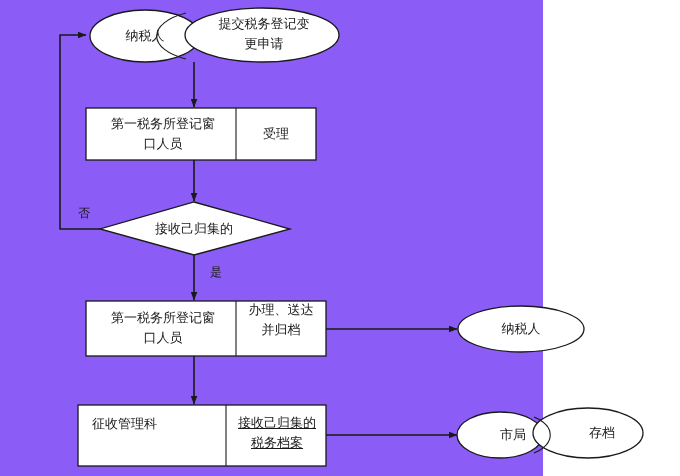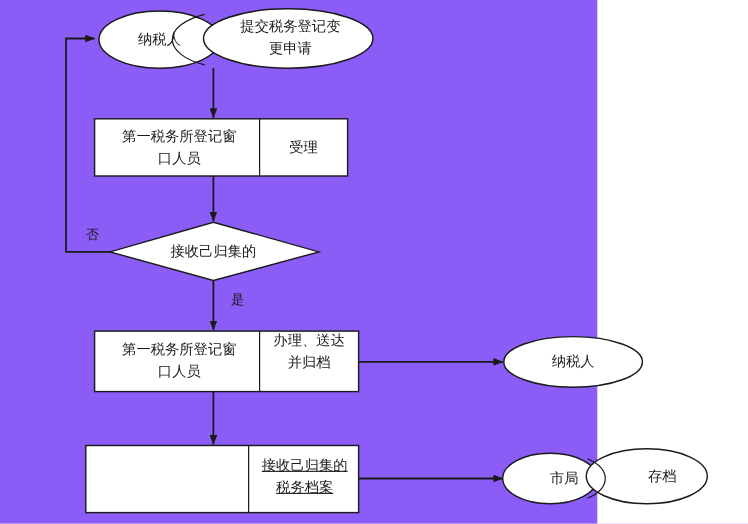--- a/index.html
+++ b/index.html
@@ -128,20 +128,21 @@
   <div class="node-text" style="left:134px; top:219px; width:120px;">接收己归集的</div>
 
   <div class="node-text" style="left:90px; top:308px; width:146px;">第一税务所登记窗
 口人员</div>
 
   <div class="node-text" style="left:236px; top:300px; width:90px;">办理、送达
 并归档</div>
 
   <div class="node-text" style="left:458px; top:319px; width:126px;">纳税人</div>
 
+  <div class="node-text left-align" style="left:92px; top:414px; width:130px;">征收管理科</div>
 
   <div class="node-text" style="left:230px; top:413px; width:94px;text-decoration:underline;">接收己归集的
 税务档案</div>
 
   <div class="node-text" style="left:470px; top:425px; width:86px;">市局</div>
 
   <div class="node-text" style="left:565px; top:423px; width:74px;">存档</div>
 
   <div class="edge-label" style="left:78px; top:206px;">否</div>
 

